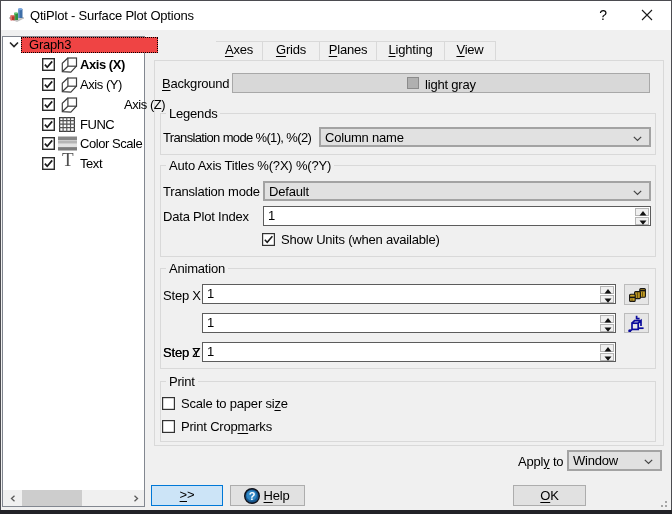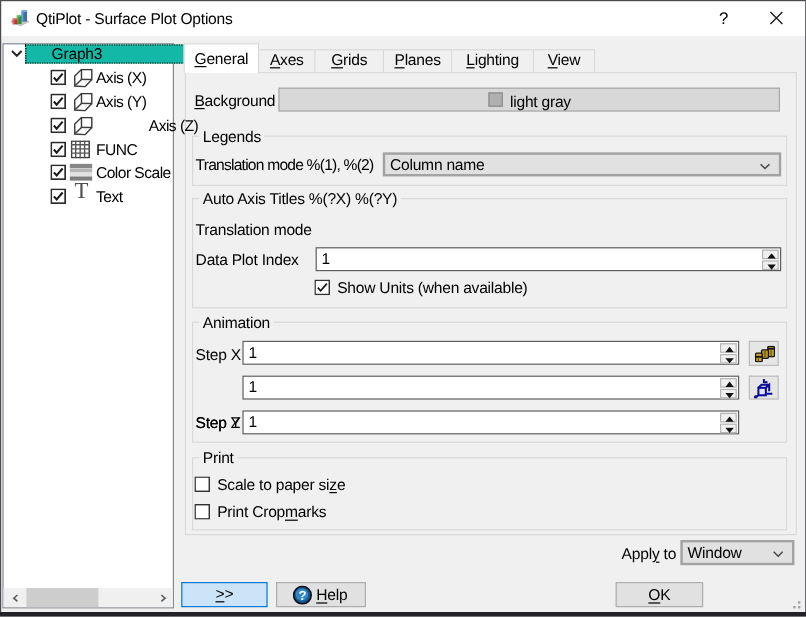--- a/index.html
+++ b/index.html
@@ -49,32 +49,31 @@
   <div class="abs" id="title">QtiPlot - Surface Plot Options</div>
   <div class="abs" style="left:596px;top:7px;width:14px;text-align:center;font-size:14px;">?</div>
   <svg class="abs" style="left:641px;top:9px" width="12" height="12" viewBox="0 0 12 12">
     <path d="M1,1 L11,11 M11,1 L1,11" stroke="#1a1a1a" stroke-width="1.1" fill="none"></path>
   </svg>
 
   <div class="abs" id="tree"></div>
   <svg class="abs" style="left:9px;top:41px;z-index:3" width="10" height="8" viewBox="0 0 10 8">
     <path d="M1,1.5 L5,5.5 L9,1.5" stroke="#262626" stroke-width="1.6" fill="none"></path>
   </svg>
-  <div class="abs" style="left:21px;top:37px;width:137px;height:16px;background:#14b8a6;border:1px dotted #000;box-sizing:border-box;z-index:3;line-height:14px;padding-left:21px;">Graph3</div>
+  <div class="abs" style="left:21px;top:37px;width:137px;height:16px;background:#ef4444;border:1px dotted #000;box-sizing:border-box;z-index:3;line-height:14px;padding-left:7px;">Graph3</div>
 
   <div class="abs" style="left:3px;top:490px;width:141px;height:16px;background:#f0f0f0;z-index:3;"></div>
   <div class="abs" style="left:22px;top:490px;width:60px;height:16px;background:#cdcdcd;z-index:4;"></div>
   <svg class="abs" style="left:10px;top:495px;z-index:4" width="6" height="7" viewBox="0 0 6 7">
       <path d="M4.5,0.8 L1.5,3.5 L4.5,6.2" stroke="#5a5a5a" stroke-width="1.3" fill="none"></path>
     </svg>
   <svg class="abs" style="left:133px;top:495px;z-index:4" width="6" height="7" viewBox="0 0 6 7">
       <path d="M1.5,0.8 L4.5,3.5 L1.5,6.2" stroke="#5a5a5a" stroke-width="1.3" fill="none"></path>
     </svg>
 
-  <div class="tab tabs" style="left:153px;width:63px;"><u>G</u>eneral</div>
   <div class="tab tabu" style="left:216px;width:47px;"><u>A</u>xes</div>
   <div class="tab tabu" style="left:263px;width:57px;"><u>G</u>rids</div>
   <div class="tab tabu" style="left:320px;width:57px;"><u>P</u>lanes</div>
   <div class="tab tabu" style="left:377px;width:68px;"><u>L</u>ighting</div>
   <div class="tab tabu" style="left:445px;width:51px;"><u>V</u>iew</div>
   <div class="abs" id="tabpane"></div>
 
   <div class="lbl" style="left:162px;top:76px;"><u>B</u>ackground</div>
   <div class="abs" style="left:232px;top:73px;width:418px;height:20px;background:#d8d8d8;border:1px solid #a8a8a8;box-sizing:border-box;"></div>
   <div class="abs" style="left:407px;top:77px;width:12px;height:12px;background:#b0b0b0;border:1px solid #8b8b8b;box-sizing:border-box;"></div>
@@ -83,20 +82,23 @@
   <div class="gb" style="left:160px;top:113px;width:496px;height:42px;"></div>
   <div class="gbl" style="left:166px;top:107px;text-align:right;">Legends</div>
   <div class="lbl" style="left:163px;top:130px;letter-spacing:-0.65px;">Translation mode %(1), %(2)</div>
   <div class="combo" style="left:319px;top:127px;width:332px;height:20px;">Column name<svg width="9" height="6" viewBox="0 0 9 6">
         <path d="M0.8,0.8 L4.5,4.5 L8.2,0.8" stroke="#444" stroke-width="1.2" fill="none"></path>
       </svg></div>
 
   <div class="gb" style="left:160px;top:165px;width:496px;height:92px;"></div>
   <div class="gbl" style="left:166px;top:159px;">Auto Axis Titles %(?X) %(?Y)</div>
   <div class="lbl" style="left:163px;top:184px;">Translation mode</div>
+  <div class="combo" style="left:263px;top:181px;width:388px;height:20px;">Default<svg width="9" height="6" viewBox="0 0 9 6">
+        <path d="M0.8,0.8 L4.5,4.5 L8.2,0.8" stroke="#444" stroke-width="1.2" fill="none"></path>
+      </svg></div>
   <div class="lbl" style="left:163px;top:209px;">Data Plot Index</div>
   <div class="spin" style="left:263px;top:206px;width:388px;height:20px;">1
     <div class="spinbtns">
         <div class="sb">
           <svg width="8" height="5" viewBox="0 0 8 5">
             <path d="M4,0 L7.5,4.5 L0.5,4.5 Z" fill="#111"></path>
           </svg>
         </div>
         <div class="sb" style="margin-top:1px;">
           <svg width="8" height="5" viewBox="0 0 8 5">
@@ -224,21 +226,21 @@
           <rect x="0.7" y="0.7" width="11.6" height="11.6" fill="#fff" stroke="#2b2b2b" stroke-width="1.4"></rect>
           <path d="M2.9,6.6 L5.2,9.2 L10.2,3.4" stroke="#1a1a1a" stroke-width="1.7" fill="none"></path>
         </svg>
         <svg width="17" height="16" viewBox="0 0 17 16" style="position:absolute;left:59px;top:0px;">
           <g fill="none" stroke="#3d3d3d" stroke-width="1.2">
             <rect x="6.9" y="1" width="8.6" height="8.2"></rect>
             <path d="M6.9,1 L1.3,6.3 L1.3,14.7 L9.8,15.2 L15.5,9.2"></path>
             <path d="M6.9,9.2 L1.7,14.3"></path>
           </g>
         </svg>
-        <span style="position:absolute;left:78px;letter-spacing:-0.45px;">Axis (X)</span>
+        <span style="position:absolute;left:78px;letter-spacing:-0.45px;font-weight:bold;">Axis (X)</span>
       </div>
       <div class="trow" style="left:0;top:77px;width:142px;z-index:3;">
         <svg width="13" height="13" viewBox="0 0 13 13" style="position:absolute;left:40px;top:1px;">
           <rect x="0.7" y="0.7" width="11.6" height="11.6" fill="#fff" stroke="#2b2b2b" stroke-width="1.4"></rect>
           <path d="M2.9,6.6 L5.2,9.2 L10.2,3.4" stroke="#1a1a1a" stroke-width="1.7" fill="none"></path>
         </svg>
         <svg width="17" height="16" viewBox="0 0 17 16" style="position:absolute;left:59px;top:0px;">
           <g fill="none" stroke="#3d3d3d" stroke-width="1.2">
             <rect x="6.9" y="1" width="8.6" height="8.2"></rect>
             <path d="M6.9,1 L1.3,6.3 L1.3,14.7 L9.8,15.2 L15.5,9.2"></path>

